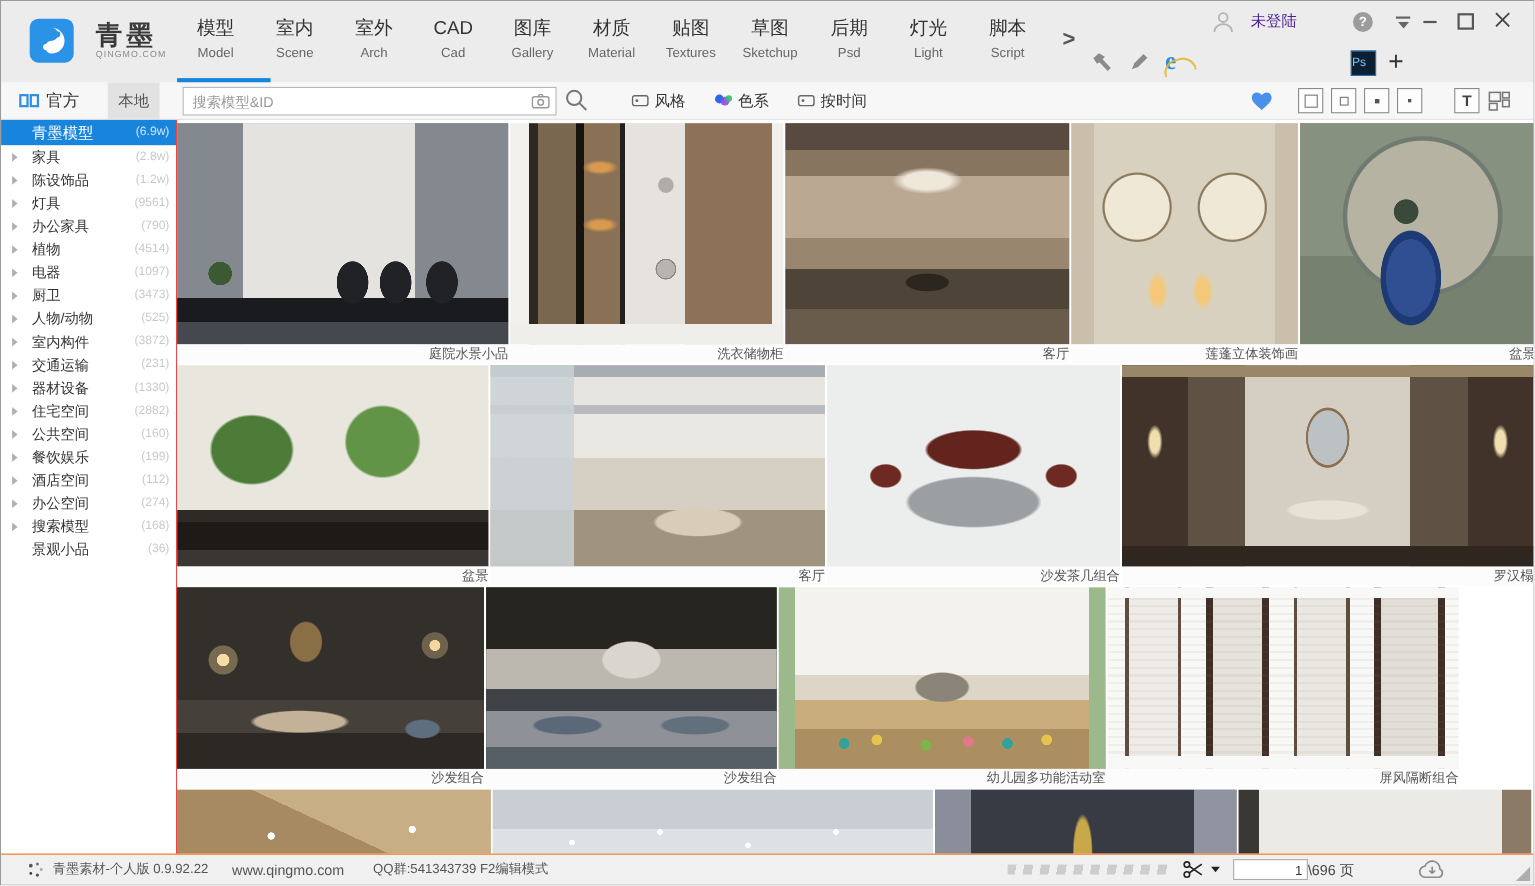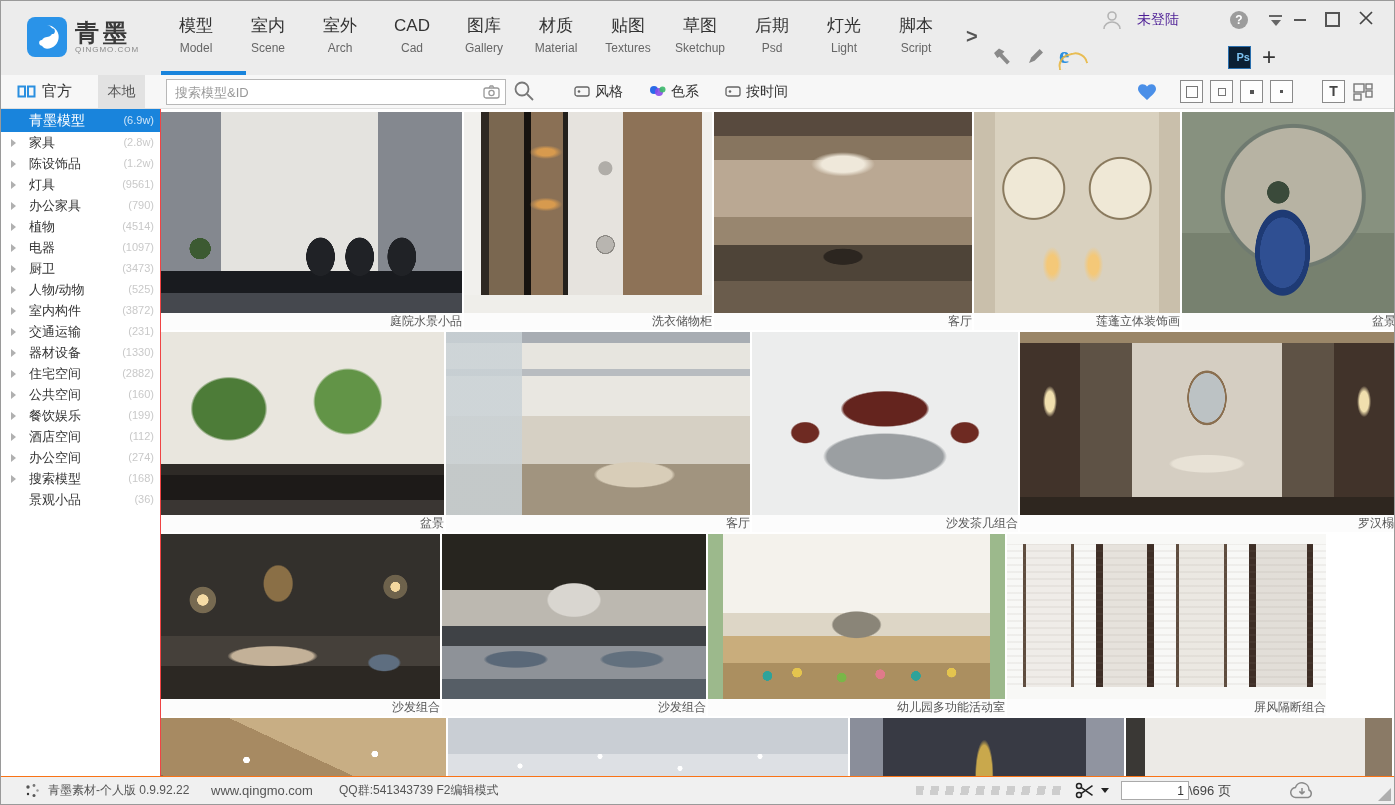--- a/index.html
+++ b/index.html
@@ -2,21 +2,21 @@
 <html><head>
 <meta charset="utf-8">
 <style>
   html,body{margin:0;padding:0;}
   body{width:1395px;height:805px;position:relative;font-family:"Liberation Sans","DejaVu Sans",sans-serif;
        background:#fff;overflow:hidden;}
   .window{position:absolute;inset:0;box-shadow:inset 0 0 0 1px #9a9a9a;}
 
   
   .header{position:absolute;top:1px;left:1px;right:1px;height:74px;background:#ececec;}
-  .logo{position:absolute;left:26px;top:16px;display:flex;align-items:center;gap:8px;}
+  .logo{position:absolute;left:26px;top:16px;display:flex;align-items:center;gap:20px;}
   .logo-box{width:40px;height:40px;border-radius:8px;background:#2a93e8;display:flex;align-items:center;justify-content:center;}
   .logo-text .zh{font-size:24px;font-weight:bold;color:#3a3a3a;letter-spacing:4px;line-height:24px;}
   .logo-text .sub{font-size:8px;color:#8a8a8a;letter-spacing:1px;}
   .tabs{position:absolute;left:159px;top:12px;display:flex;}
   .tab{width:72px;text-align:center;cursor:pointer;position:relative;height:62px;}
   .tab .zh{font-size:17px;color:#333;line-height:26px;}
   .tab .en{font-size:12px;color:#666;line-height:18px;}
   .tab.active::after{content:"";position:absolute;left:1px;right:-14px;bottom:0;height:4px;background:#1984dc;}
   .more-arrow{position:absolute;left:965px;top:24px;font-size:20px;color:#555;font-weight:bold;}
   .hicon{position:absolute;}
@@ -28,21 +28,21 @@
   .caretline{position:absolute;left:1268px;top:14px;width:13px;}
   .caretline .bar{height:2px;background:#666;margin-bottom:3px;}
   .caretline .tri{width:0;height:0;margin:0 auto;border-left:5px solid transparent;border-right:5px solid transparent;border-top:6px solid #666;}
   .minbtn{position:absolute;left:1293px;top:18px;width:12px;height:2px;background:#555;}
   .maxbtn{position:absolute;left:1324px;top:11px;width:11px;height:11px;border:2px solid #555;}
   .closebtn{position:absolute;left:1357px;top:9px;width:16px;height:16px;}
   .ie-wrap{position:absolute;left:1058px;top:42px;width:24px;height:24px;}
   .ie-wrap::before{content:"e";font-size:23px;font-weight:bold;color:#2a8fe0;font-family:"Liberation Serif","DejaVu Serif",serif;}
   .ie-ring{position:absolute;left:-2px;top:10px;width:26px;height:12px;border:2px solid #e8b53a;border-bottom:none;border-radius:13px 13px 0 0;transform:rotate(-14deg);opacity:.85;}
   .psbtn{position:absolute;left:1227px;top:45px;width:21px;height:21px;background:#0b1f33;border:1px solid #2a6fae;
-         color:#7ec3f2;font-size:11px;font-weight:bold;text-align:right;line-height:21px;}
+         color:#7ec3f2;font-size:11px;font-weight:normal;text-align:left;line-height:21px;}
   .plusbtn{position:absolute;left:1261px;top:42px;font-size:24px;color:#333;}
   .plusbtn::before{content:"+";}
 
   
   .toolbar{position:absolute;top:75px;left:1px;right:1px;height:33px;background:#f7f7f7;border-bottom:1px solid #e0e0e0;}
   .src-official{position:absolute;left:16px;top:0;height:33px;display:flex;align-items:center;gap:6px;font-size:15px;color:#333;}
   .src-local{position:absolute;left:97px;top:0;width:47px;height:33px;background:#e2e2e2;text-align:center;line-height:33px;
              font-size:14px;color:#555;}
   .searchbox{position:absolute;left:165px;top:4px;width:338px;height:24px;border:1px solid #b8b8b8;background:#fff;}
   .searchbox input{position:absolute;left:0;top:0;width:305px;height:24px;border:none;outline:none;padding:0 0 0 8px;

